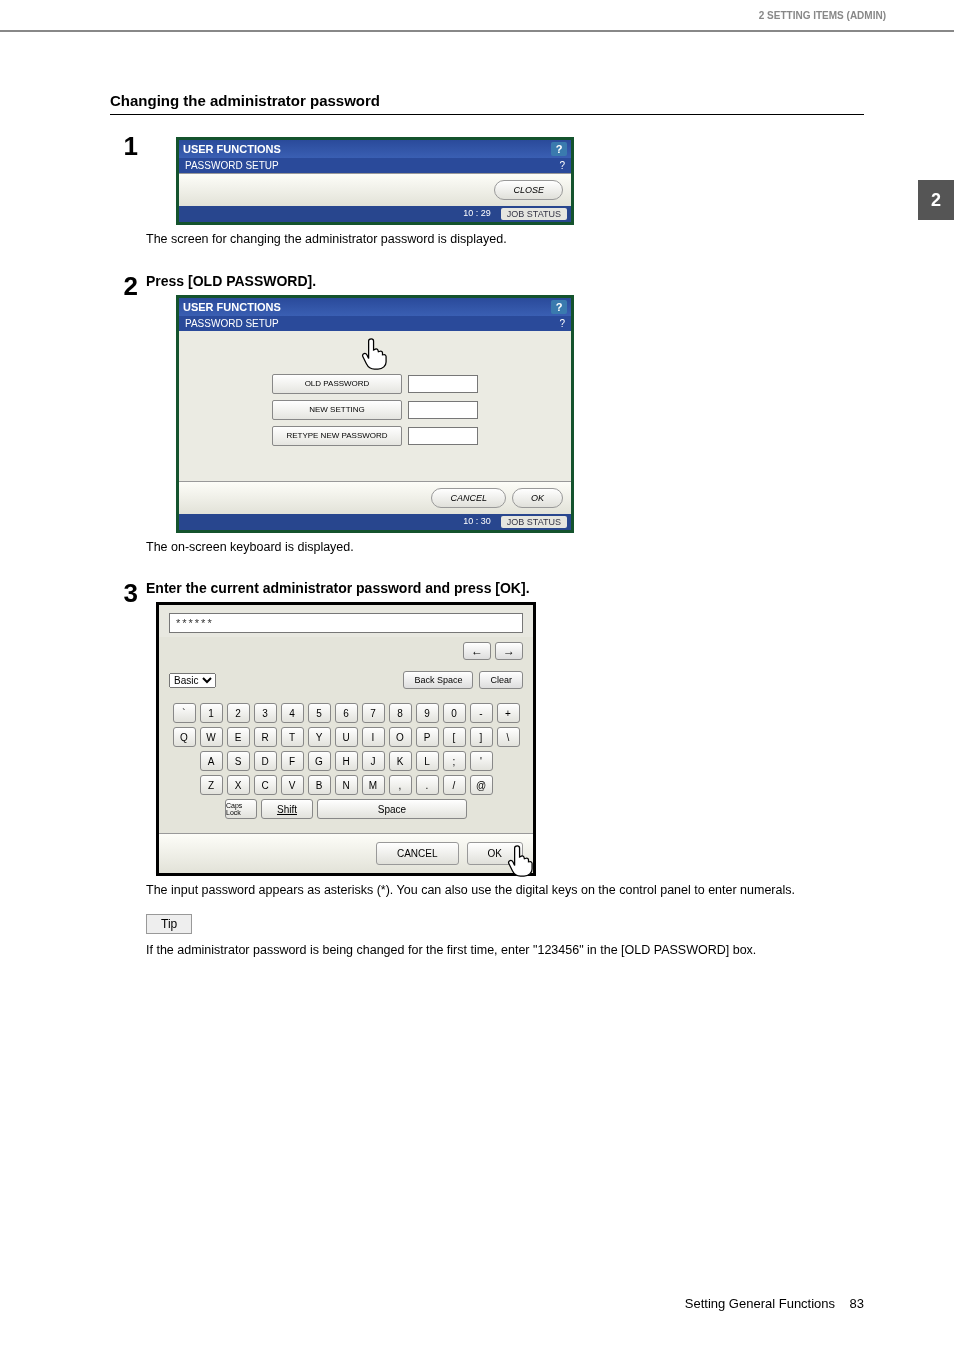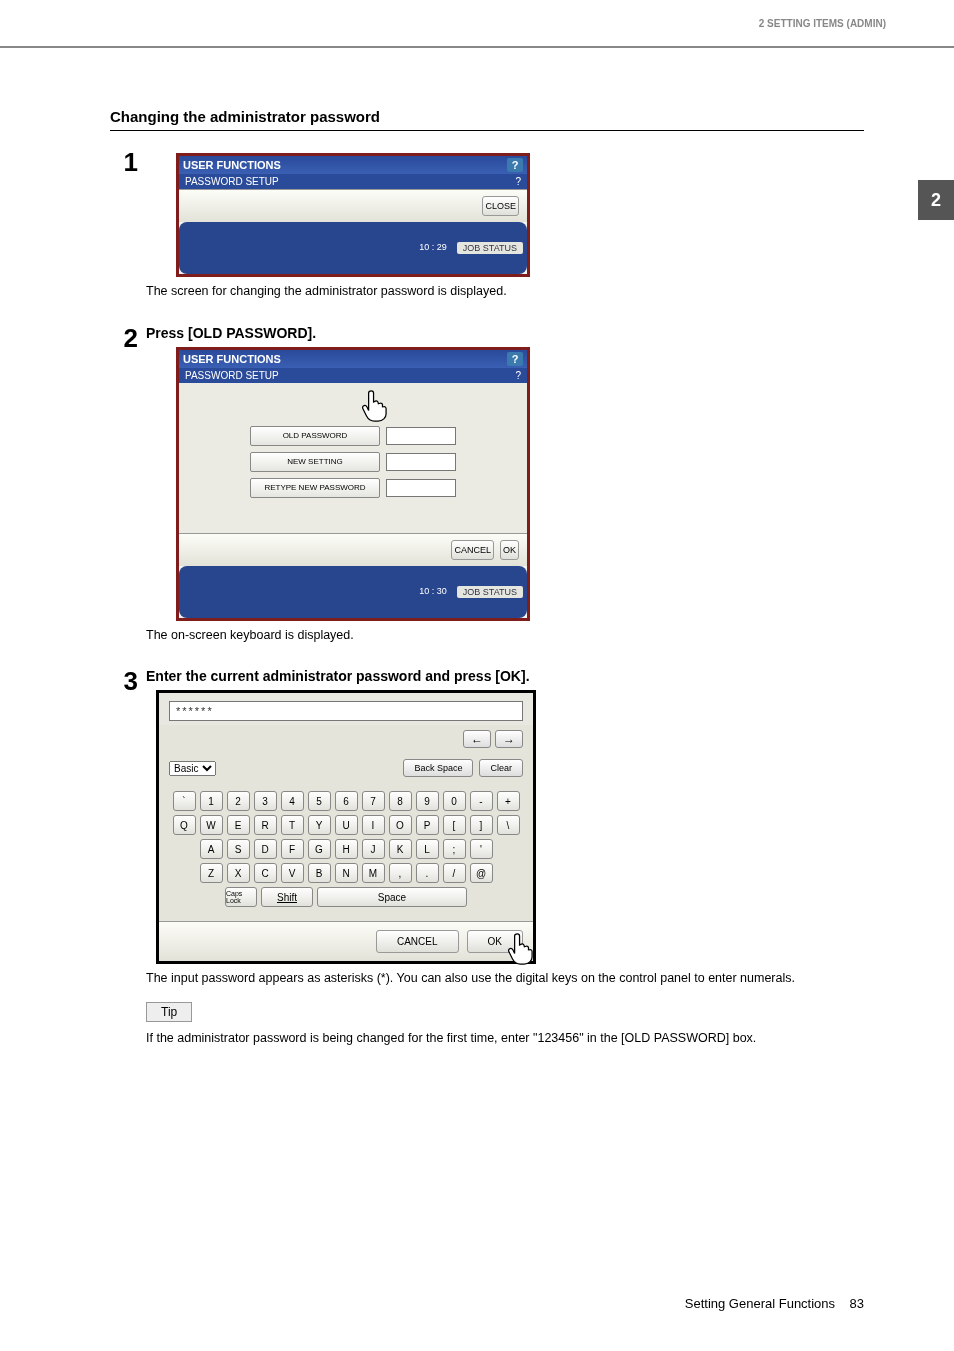--- a/index.html
+++ b/index.html
@@ -6,21 +6,21 @@
   body {
     font-family: Arial, Helvetica, sans-serif;
     font-size: 13px;
     color: #000;
     background: #fff;
     width: 954px;
     margin: 0 auto;
     position: relative;
     min-height: 1351px;
   }
-  .top-bar { height: 48px; background:#fff; border-bottom:2px solid #888; display:flex; align-items:center; justify-content:flex-end; padding-right:60px; }
+  .top-bar { height: 32px; background:#fff; border-bottom:2px solid #888; display:flex; align-items:center; justify-content:flex-end; padding-right:60px; }
   .chapter-header { font-size:10px; font-weight:bold; color:#fff; background:#888; padding:3px 8px; display:inline-block; }
   .top-bar .chapter-header { background:transparent; color:#888; }
   .side-tab {
     position:absolute;
     right:0;
     top:180px;
     width:36px;
     height:40px;
     background:#555;
     color:#fff;
@@ -41,22 +41,22 @@
   .step-num {
     font-size:26px; font-weight:bold; width:36px; flex-shrink:0;
     line-height:1; text-align:right; padding-right:8px;
   }
   .step-content { flex:1; }
   .step-head { font-size:14px; font-weight:bold; margin-bottom:6px; }
   .step-desc { font-size:12.5px; margin:6px 0 14px 0; line-height:1.4; }
 
   
   .panel {
-    width:354px; margin:4px 0 4px 30px;
-    border:3px solid #7f1d1d; background:#f4f4f0;
+    width:398px; margin:4px 0 4px 30px;
+    border:3px solid #14532d; background:#f4f4f0;
     font-size:10px;
   }
   .panel-titlebar {
     background:linear-gradient(#2a4a9a,#3a5fb3);
     color:#fff; font-weight:bold;
     padding:2px 4px;
     display:flex; justify-content:space-between; align-items:center;
     font-size:11px;
   }
   .panel-titlebar .help { width:16px;height:14px;background:#3a7aae;color:#fff;display:inline-flex;align-items:center;justify-content:center;font-weight:bold;border-radius:2px; }
@@ -78,28 +78,27 @@
     padding:3px 4px; line-height:1.2;
   }
   .panel-footer {
     background:linear-gradient(#fdfdf8,#e2e2d8);
     padding:6px 8px;
     display:flex; justify-content:flex-end; gap:6px;
     border-top:1px solid #999;
   }
   .panel-footer .fbtn {
     background:linear-gradient(#fff,#e0e0da);
-    border:1px solid #999; border-radius:3px;
-    padding:4px 2px; font-size:9px;
+    border:1px solid #999; border-radius:10px;
+    padding:4px 18px; font-size:9px;font-style:italic;
   }
   .panel-statusbar {
     background:#28468e; color:#fff; font-size:9px;
     display:flex; justify-content:flex-end; gap:10px;
-    padding:20px 4px;
-    border-radius:8px;
+    padding:2px 4px;
   }
   .panel-statusbar .js { background:#e6e6e0;color:#334;padding:1px 6px;border-radius:2px; }
 
   .hand { position:relative; }
   .hand svg { position:absolute; }
 
   
   .panel-body.col { flex-direction:column; align-items:center; gap:6px; padding:18px 10px 10px; }
   .fieldrow { display:flex; align-items:center; gap:6px; }
   .fieldbox { width:70px; height:18px; background:#fff; border:1px solid #777; }

